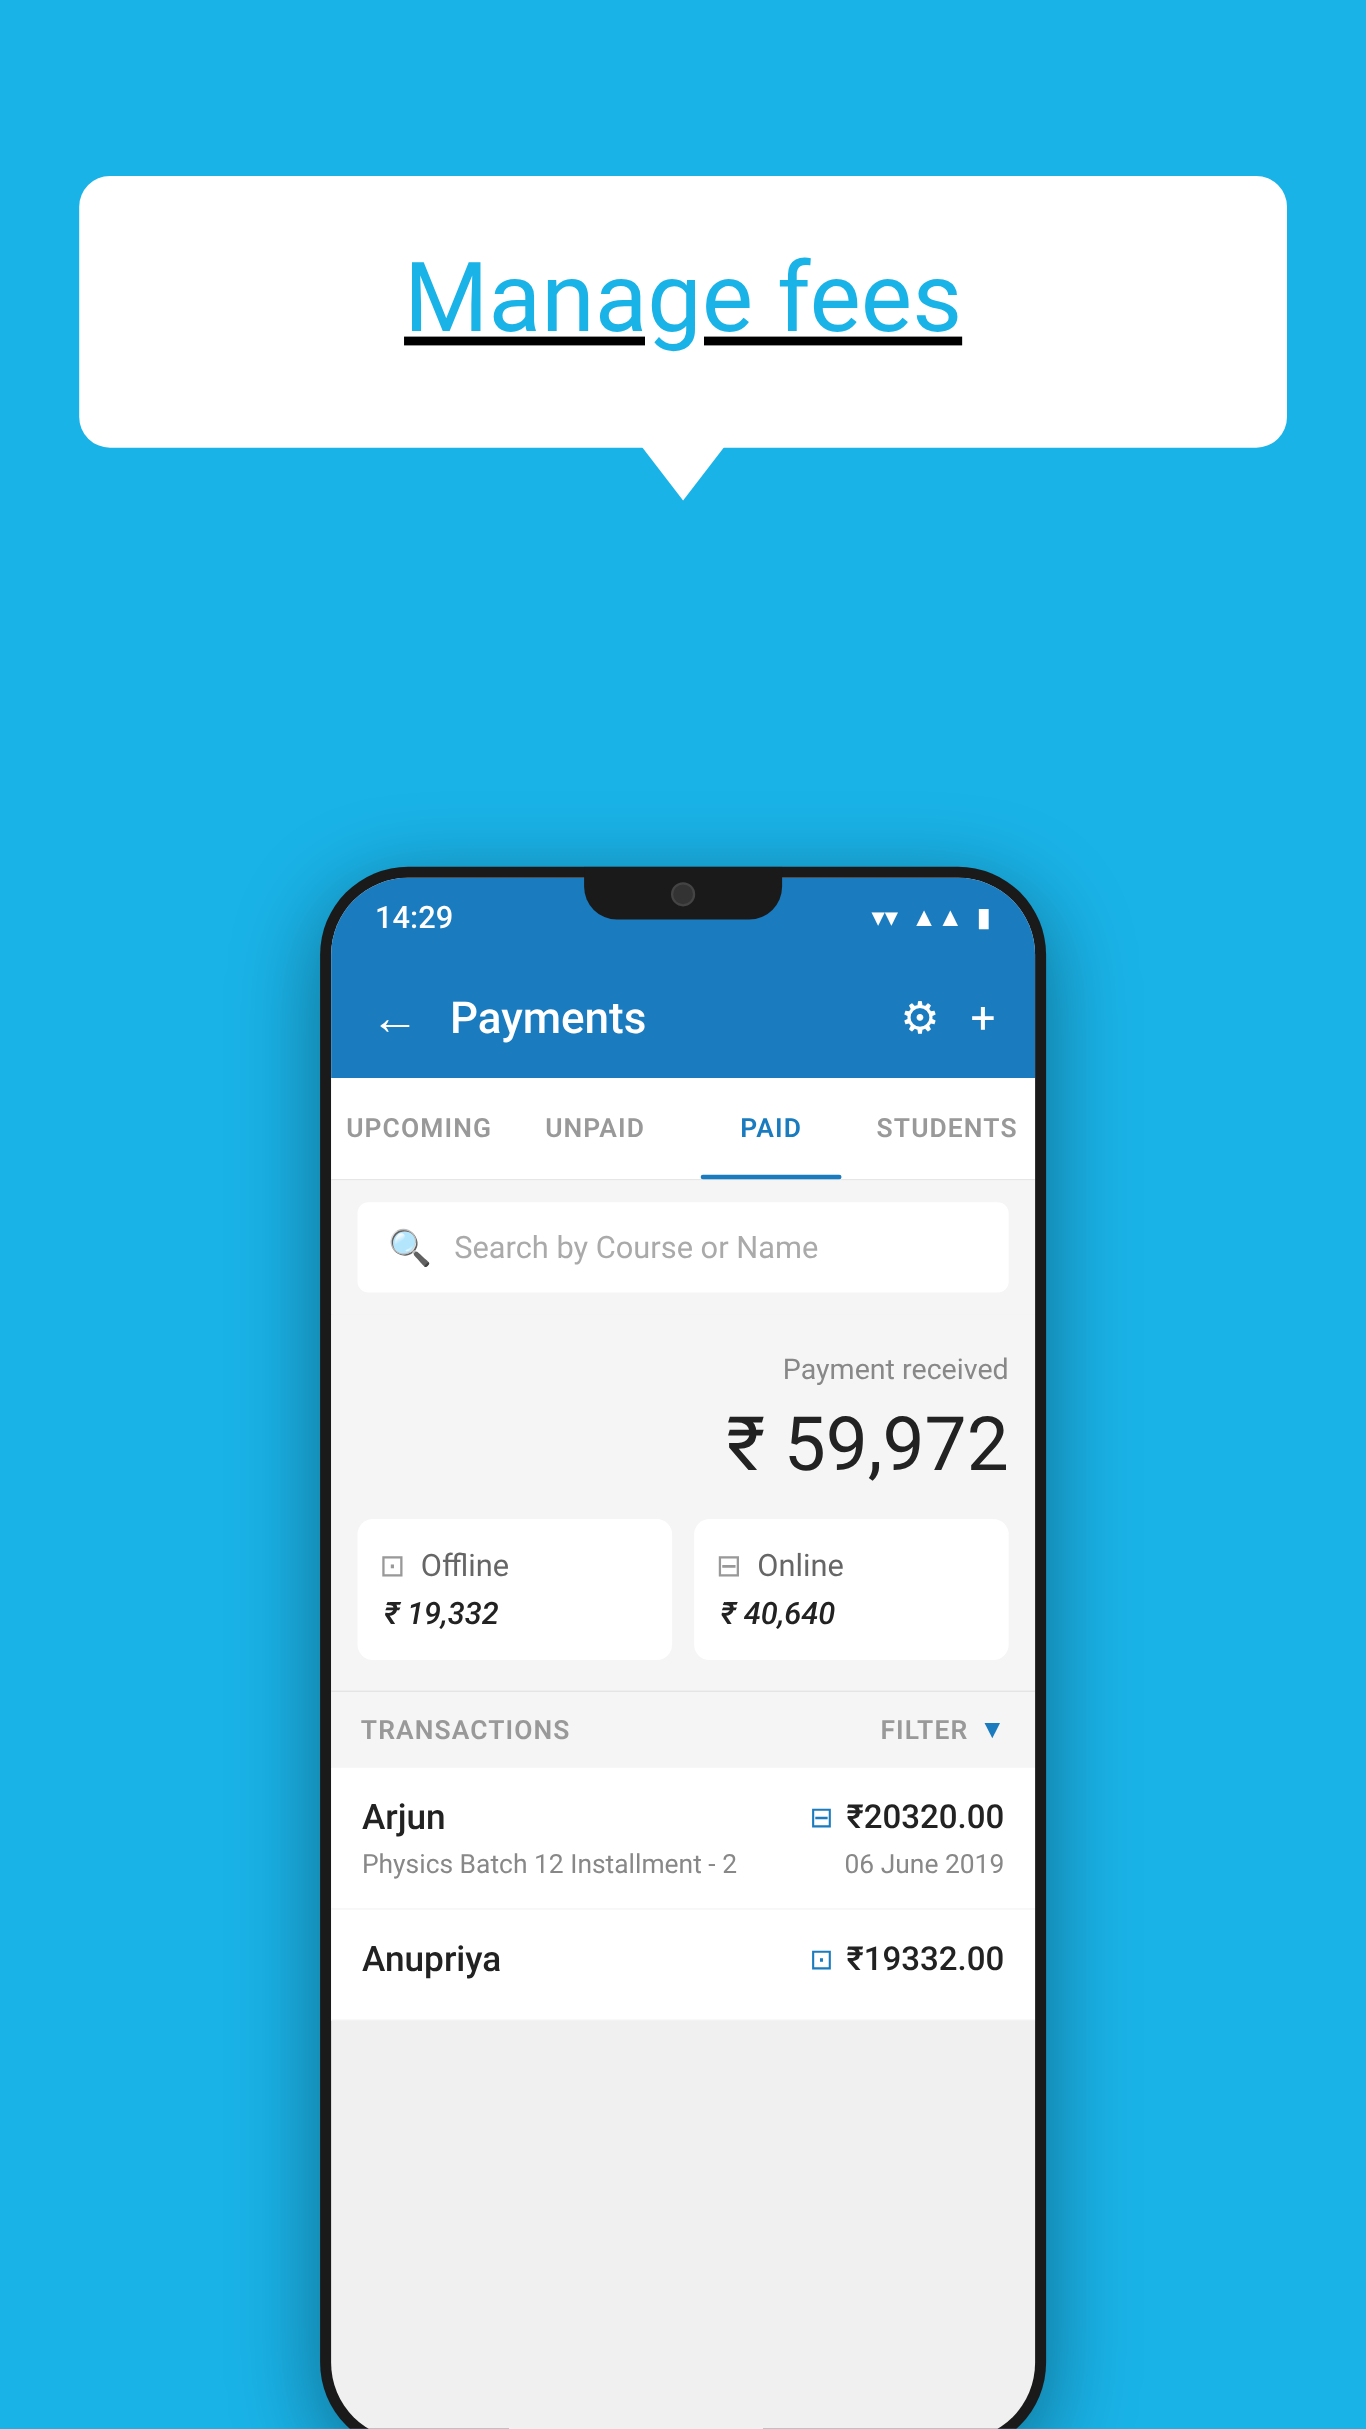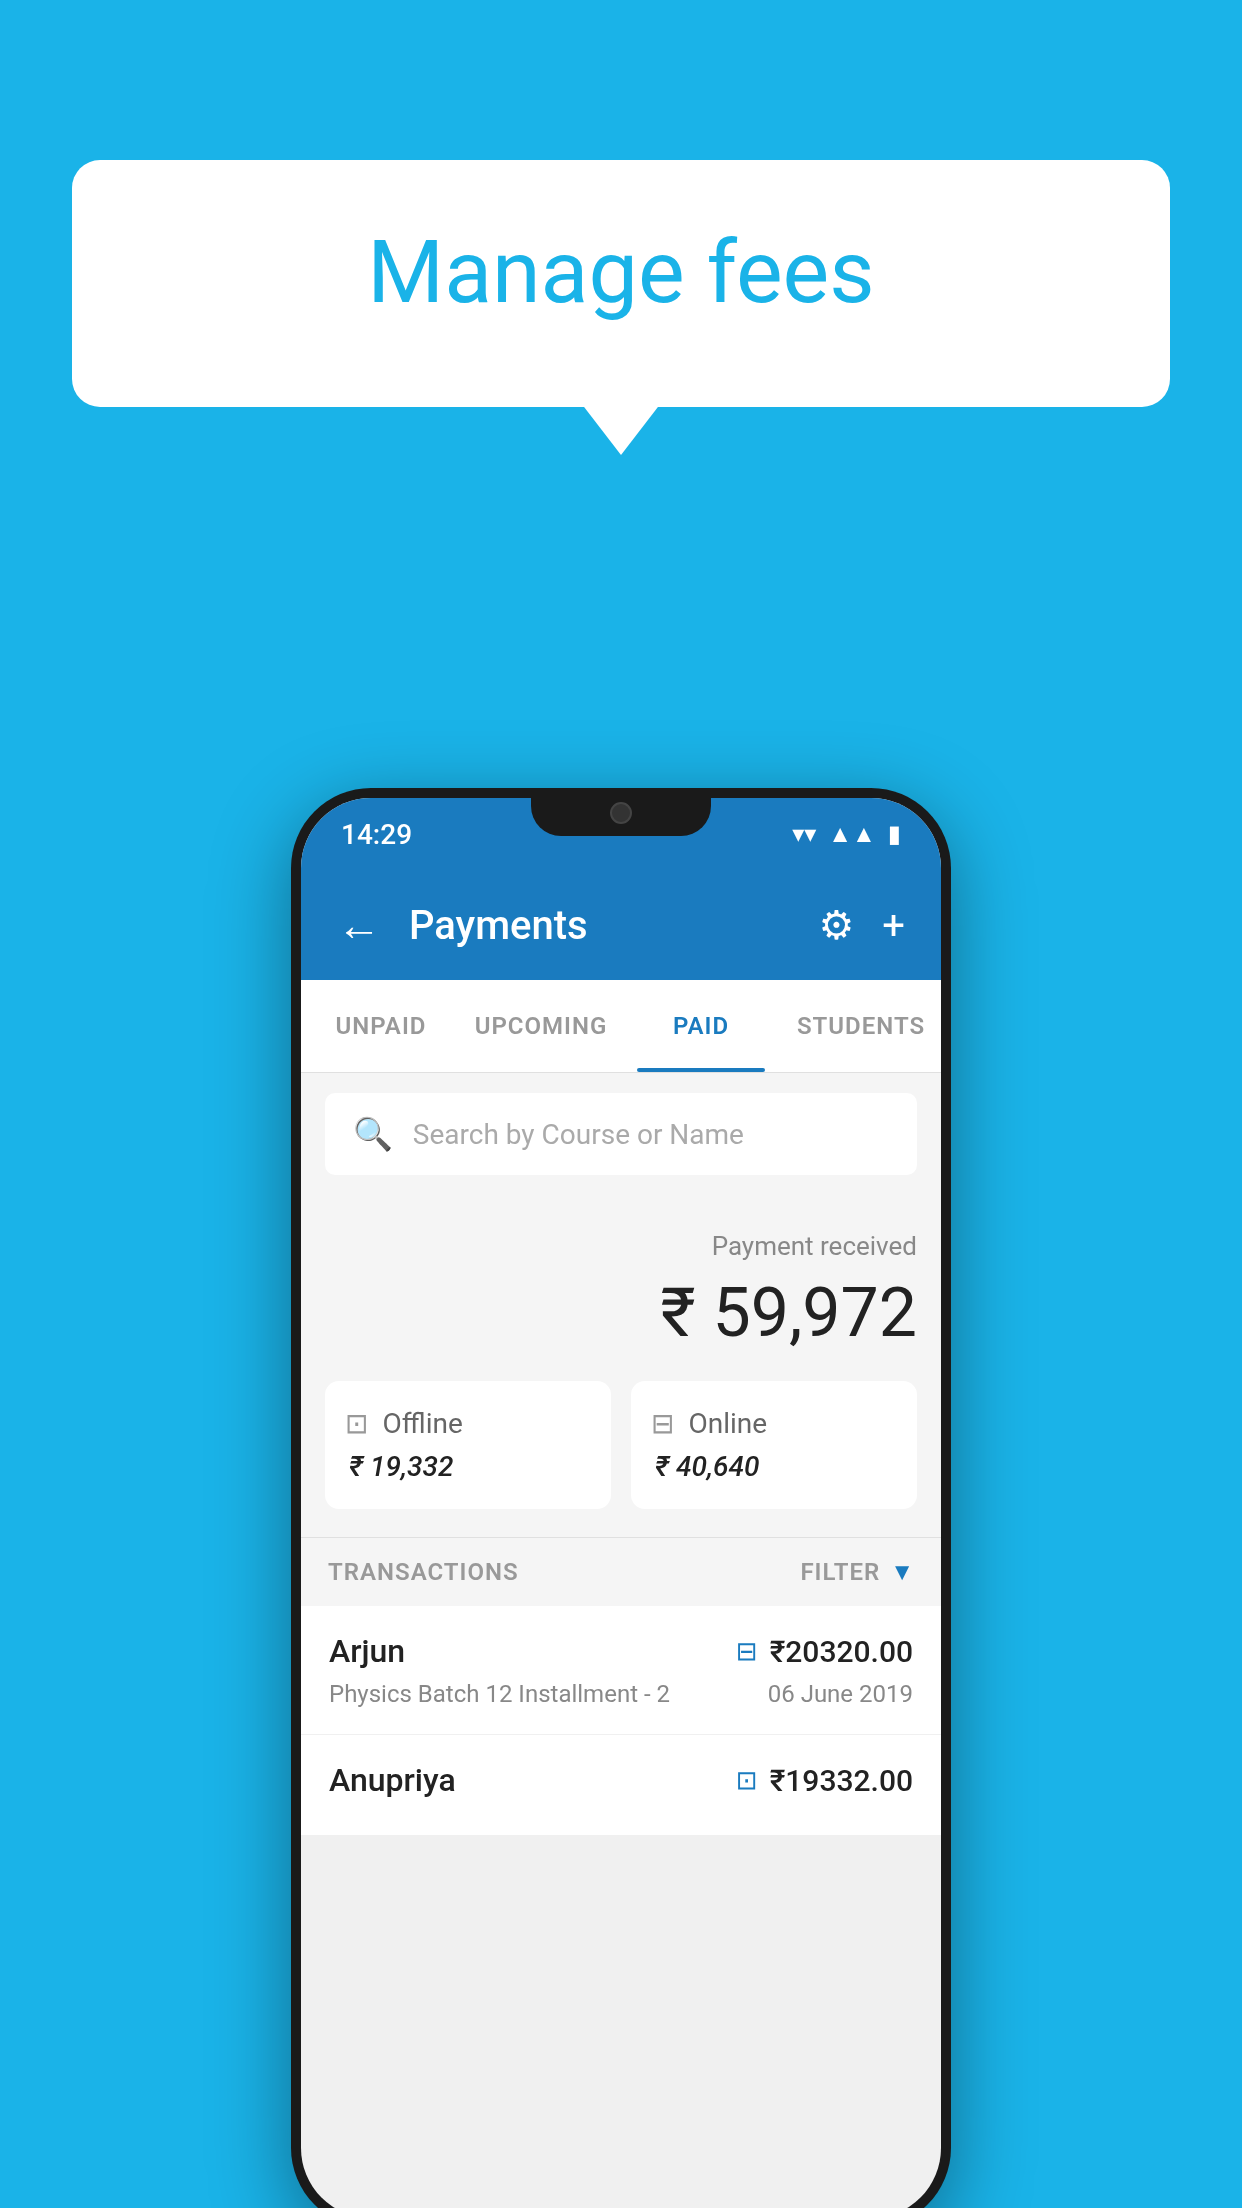--- a/index.html
+++ b/index.html
@@ -15,20 +15,21 @@
 
     
     .speech-bubble-container {
       position: absolute;
       top: 160px;
       left: 72px;
       right: 72px;
       display: flex;
       flex-direction: column;
       align-items: flex-end;
+      text-decoration: underline;
     }
 
     .speech-bubble {
       background: white;
       border-radius: 28px;
       padding: 60px 80px;
       text-align: center;
       width: 100%;
       position: relative;
     }
@@ -422,24 +423,24 @@
           <span>⚙</span>
         </div>
         <div class="plus-btn">
           <span>+</span>
         </div>
       </div>
     </div>
 
     <div class="tabs-container">
       <div class="tab">
+        <span>UPCOMING</span>
+      </div>
+      <div class="tab">
         <span>UNPAID</span>
-      </div>
-      <div class="tab">
-        <span>UPCOMING</span>
       </div>
       <div class="tab active">
         <span>PAID</span>
       </div>
       <div class="tab">
         <span>STUDENTS</span>
       </div>
     </div>
 
     <div class="search-container">

